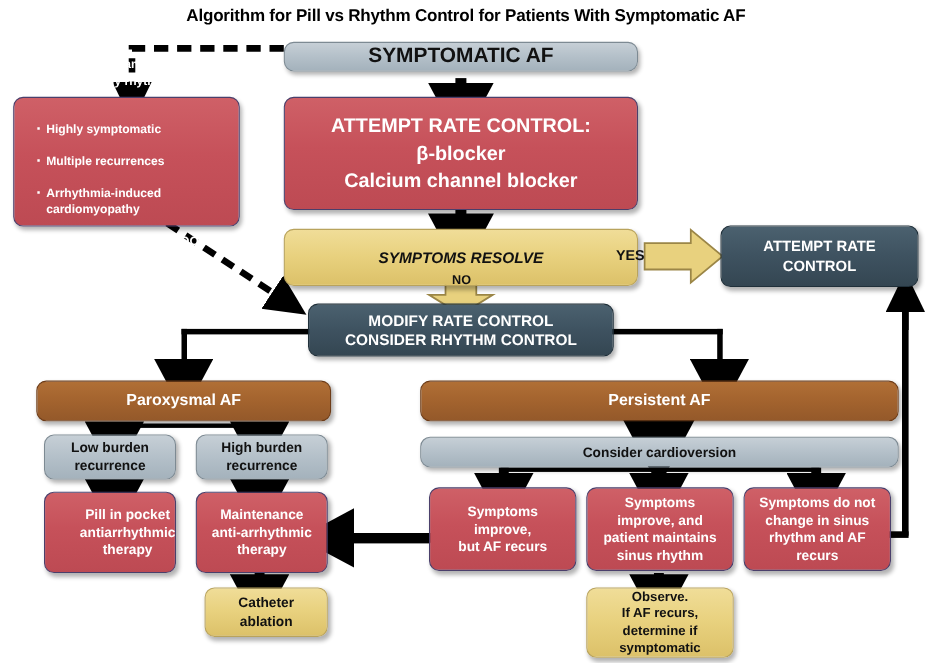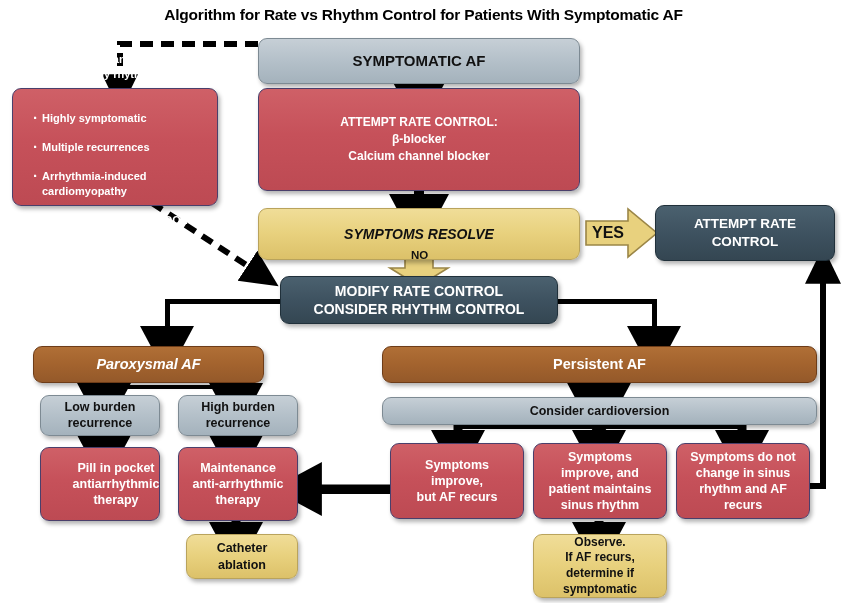--- a/index.html
+++ b/index.html
@@ -84,21 +84,21 @@
   .blockarrow{position:absolute;z-index:4;}
   .balabel{
     position:absolute;z-index:6;font-weight:bold;color:#111;
   }
 </style>
 </head>
 <body>
 
 <div id="canvas">
 
-  <div id="title">Algorithm for Rate vs Rhythm Control for Patients With Symptomatic AF</div>
+  <div id="title">Algorithm for Pill vs Rhythm Control for Patients With Symptomatic AF</div>
 
   <div class="ln" style="left:414px;top:71px;width:10px;height:14px;"></div>
 
   <div class="ln" style="left:414px;top:190px;width:10px;height:14px;"></div>
 
   <div class="ln" style="left:165px;top:299px;width:492px;height:5px;"></div>
   <div class="ln" style="left:165px;top:299px;width:5px;height:34px;"></div>
   <div class="ln" style="left:652px;top:299px;width:5px;height:34px;"></div>
 
   <div class="ln" style="left:100px;top:385px;width:140px;height:4px;"></div>
@@ -149,54 +149,54 @@
     <path d="M599,521 L599,532" stroke="#000" stroke-width="9" marker-end="url(#ahbig)"></path>
 
     <path d="M395,489 L312,489" stroke="#000" stroke-width="9" marker-end="url(#ahbig)"></path>
 
     <path d="M823,300 L823,276" stroke="#000" stroke-width="6" marker-end="url(#ah)"></path>
   </svg>
 
   <svg class="blockarrow" style="left:584px;top:207px;width:76px;height:52px;" viewBox="0 0 76 52">
     <polygon points="2,14 44,14 44,2 73,26 44,50 44,38 2,38" fill="#e8d17e" stroke="#9b8647" stroke-width="1.6"></polygon>
   </svg>
-  <div class="balabel" style="left:592px;top:224px;font-size:16px;">YES</div>
+  <div class="balabel" style="left:560px;top:224px;font-size:13px;">YES</div>
 
   <svg class="blockarrow" style="left:386px;top:238px;width:66px;height:50px;" viewBox="0 0 66 50">
     <polygon points="19,2 47,2 47,30 62,30 33,48 4,30 19,30" fill="#e8d17e" stroke="#9b8647" stroke-width="1.6"></polygon>
   </svg>
   <div class="balabel" style="left:411px;top:249px;font-size:11.5px;">NO</div>
 
-  <div class="node n-gray" style="left:258px;top:38px;width:322px;height:46px;font-size:15px;">SYMPTOMATIC AF</div>
+  <div class="node n-gray" style="left:258px;top:38px;width:322px;height:27px;font-size:19px;">SYMPTOMATIC AF</div>
 
   <div class="node n-red" style="left:12px;top:88px;width:206px;height:118px;">
     <span class="bullets">
       <span class="hd">Special circumstances in which to consider early rhythm control:</span>
       <ul>
         <li>Highly symptomatic</li>
         <li>Multiple recurrences</li>
         <li>Arrhythmia-induced cardiomyopathy</li>
         <li>Extreme impairment in QOL</li>
       </ul>
     </span>
   </div>
 
-  <div class="node n-red" style="left:258px;top:88px;width:322px;height:103px;font-size:12px;line-height:1.4;">ATTEMPT RATE CONTROL:
+  <div class="node n-red" style="left:258px;top:88px;width:322px;height:103px;font-size:18px;line-height:1.4;">ATTEMPT RATE CONTROL:
 β-blocker
 Calcium channel blocker</div>
 
   <div class="node n-gold" style="left:258px;top:208px;width:322px;height:52px;font-size:14px;font-style:italic;">SYMPTOMS RESOLVE</div>
 
   <div class="node n-slate" style="left:655px;top:205px;width:180px;height:56px;font-size:13.5px;line-height:1.3;">ATTEMPT RATE
 CONTROL</div>
 
   <div class="node n-slate" style="left:280px;top:276px;width:278px;height:48px;font-size:14px;line-height:1.3;">MODIFY RATE CONTROL
 CONSIDER RHYTHM CONTROL</div>
 
-  <div class="node n-brown" style="left:33px;top:346px;width:231px;height:37px;font-size:14.5px;font-style:italic;">Paroxysmal AF</div>
+  <div class="node n-brown" style="left:33px;top:346px;width:268px;height:37px;font-size:14.5px;">Paroxysmal AF</div>
 
   <div class="node n-brown" style="left:382px;top:346px;width:435px;height:37px;font-size:14.5px;">Persistent AF</div>
 
   <div class="node n-gray" style="left:40px;top:395px;width:120px;height:41px;font-size:12.5px;line-height:1.25;">Low burden
 recurrence</div>
 
   <div class="node n-gray" style="left:178px;top:395px;width:120px;height:41px;font-size:12.5px;line-height:1.25;">High burden
 recurrence</div>
 
   <div class="node n-red" style="left:40px;top:447px;width:120px;height:74px;font-size:12.5px;line-height:1.3;padding-left:36px;">Pill in pocket

